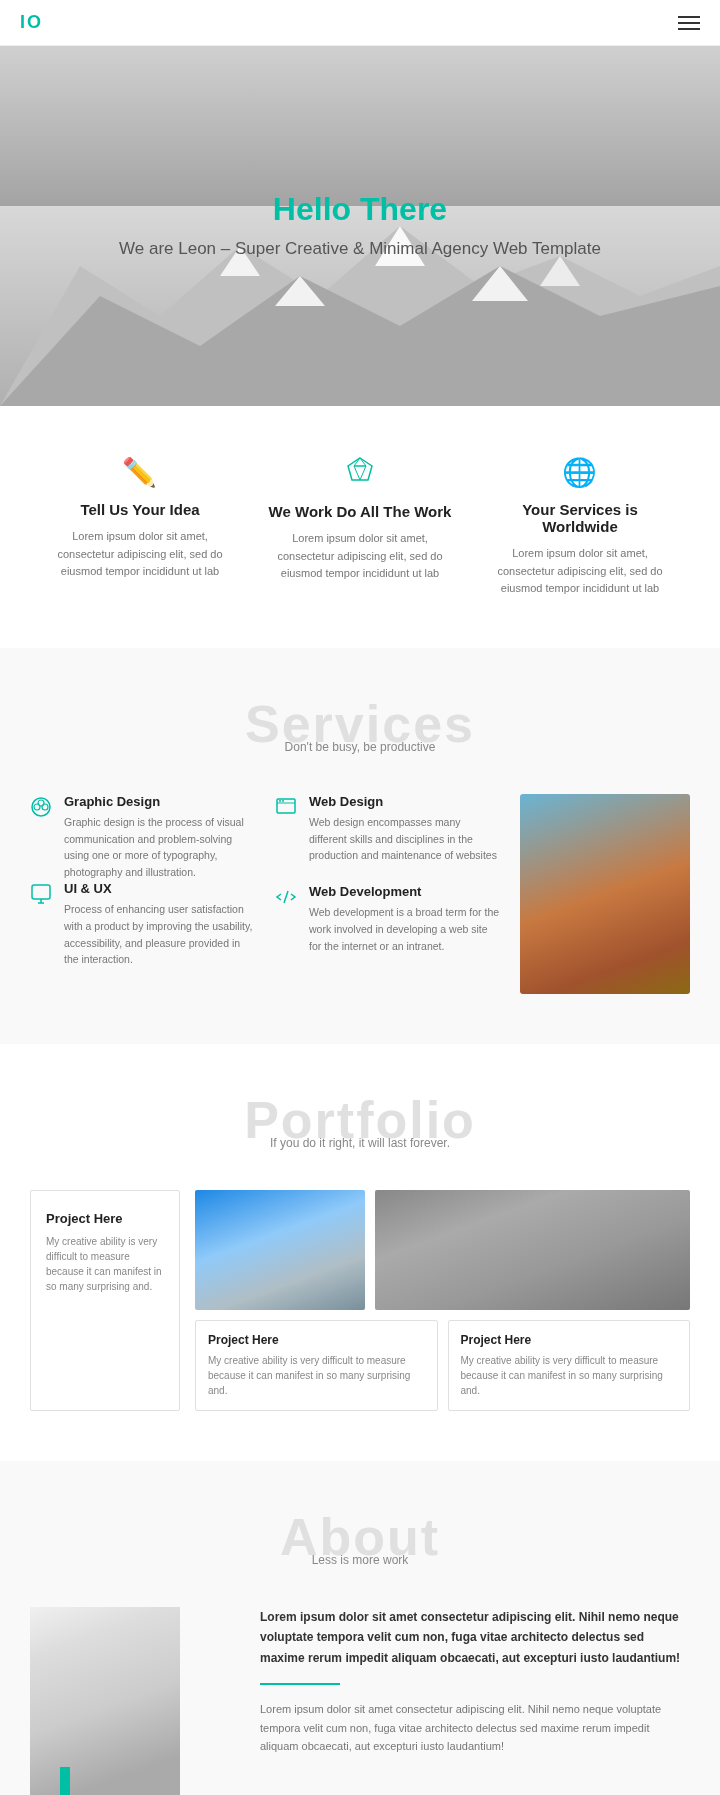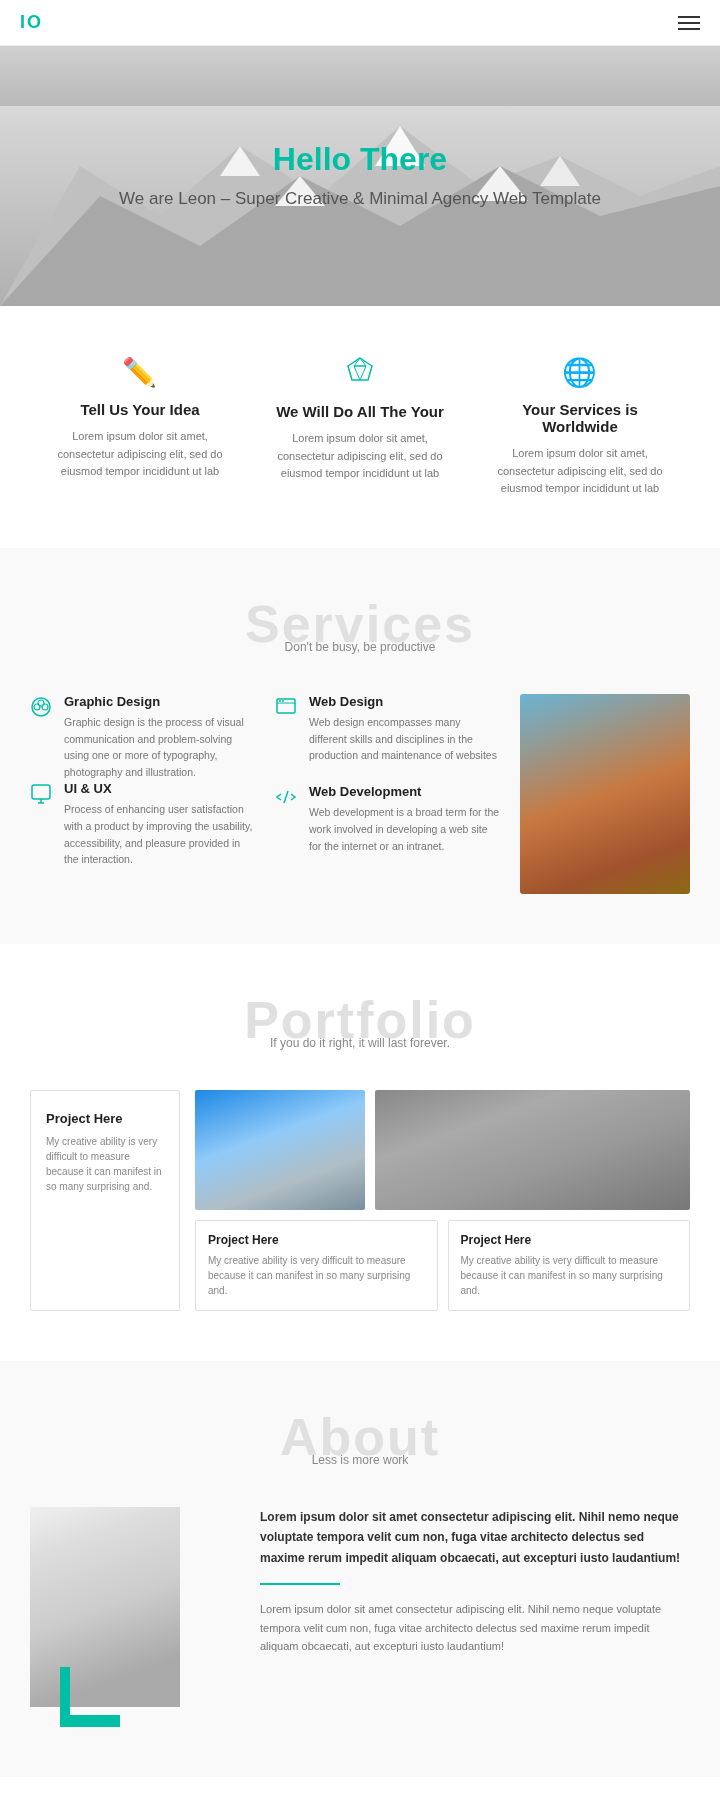--- a/index.html
+++ b/index.html
@@ -11,21 +11,21 @@
       padding: 12px 20px; background: #fff; border-bottom: 1px solid #eee;
       position: sticky; top: 0; z-index: 100;
     }
     .logo { font-size: 18px; font-weight: bold; color: #1a1a1a; display: flex; align-items: center; gap: 2px; }
     .logo span { color: #00bfa5; }
     .hamburger { display: flex; flex-direction: column; gap: 4px; cursor: pointer; }
     .hamburger div { width: 22px; height: 2px; background: #333; }
 
     
     .hero {
-      position: relative; height: 260px; overflow: hidden;
+      position: relative; height: 360px; overflow: hidden;
       background: linear-gradient(180deg, #d0d0d0 0%, #a8a8a8 40%, #888 70%, #999 100%);
       display: flex; flex-direction: column; justify-content: center; align-items: center;
     }
     .hero-text { position: relative; z-index: 2; text-align: center; }
     .hero h1 { font-size: 32px; font-weight: bold; color: #00bfa5; margin-bottom: 8px; }
     .hero p { font-size: 17px; color: #555; line-height: 1.5; }
 
     
     .features {
       display: flex; justify-content: space-around; padding: 50px 30px;
@@ -172,21 +172,21 @@
   <div class="feature">
     <div class="feature-icon" style="color:#00bfa5;">
       <svg width="28" height="28" viewBox="0 0 28 28" fill="none" xmlns="http://www.w3.org/2000/svg">
         <polygon points="14,2 26,10 22,24 6,24 2,10" stroke="#00bfa5" stroke-width="1.5" fill="none"></polygon>
         <polygon points="14,2 20,10 14,10 8,10" stroke="#00bfa5" stroke-width="1" fill="none"></polygon>
         <line x1="8" y1="10" x2="14" y2="24" stroke="#00bfa5" stroke-width="1"></line>
         <line x1="20" y1="10" x2="14" y2="24" stroke="#00bfa5" stroke-width="1"></line>
         <line x1="8" y1="10" x2="20" y2="10" stroke="#00bfa5" stroke-width="1"></line>
       </svg>
     </div>
-    <h3>We Will Do All The Your</h3>
+    <h3>We Work Do All The Work</h3>
     <p>Lorem ipsum dolor sit amet, consectetur adipiscing elit, sed do eiusmod tempor incididunt ut lab</p>
   </div>
   <div class="feature">
     <div class="feature-icon">🌐</div>
     <h3>Your Services is Worldwide</h3>
     <p>Lorem ipsum dolor sit amet, consectetur adipiscing elit, sed do eiusmod tempor incididunt ut lab</p>
   </div>
 </section>
 
 <section class="services">

